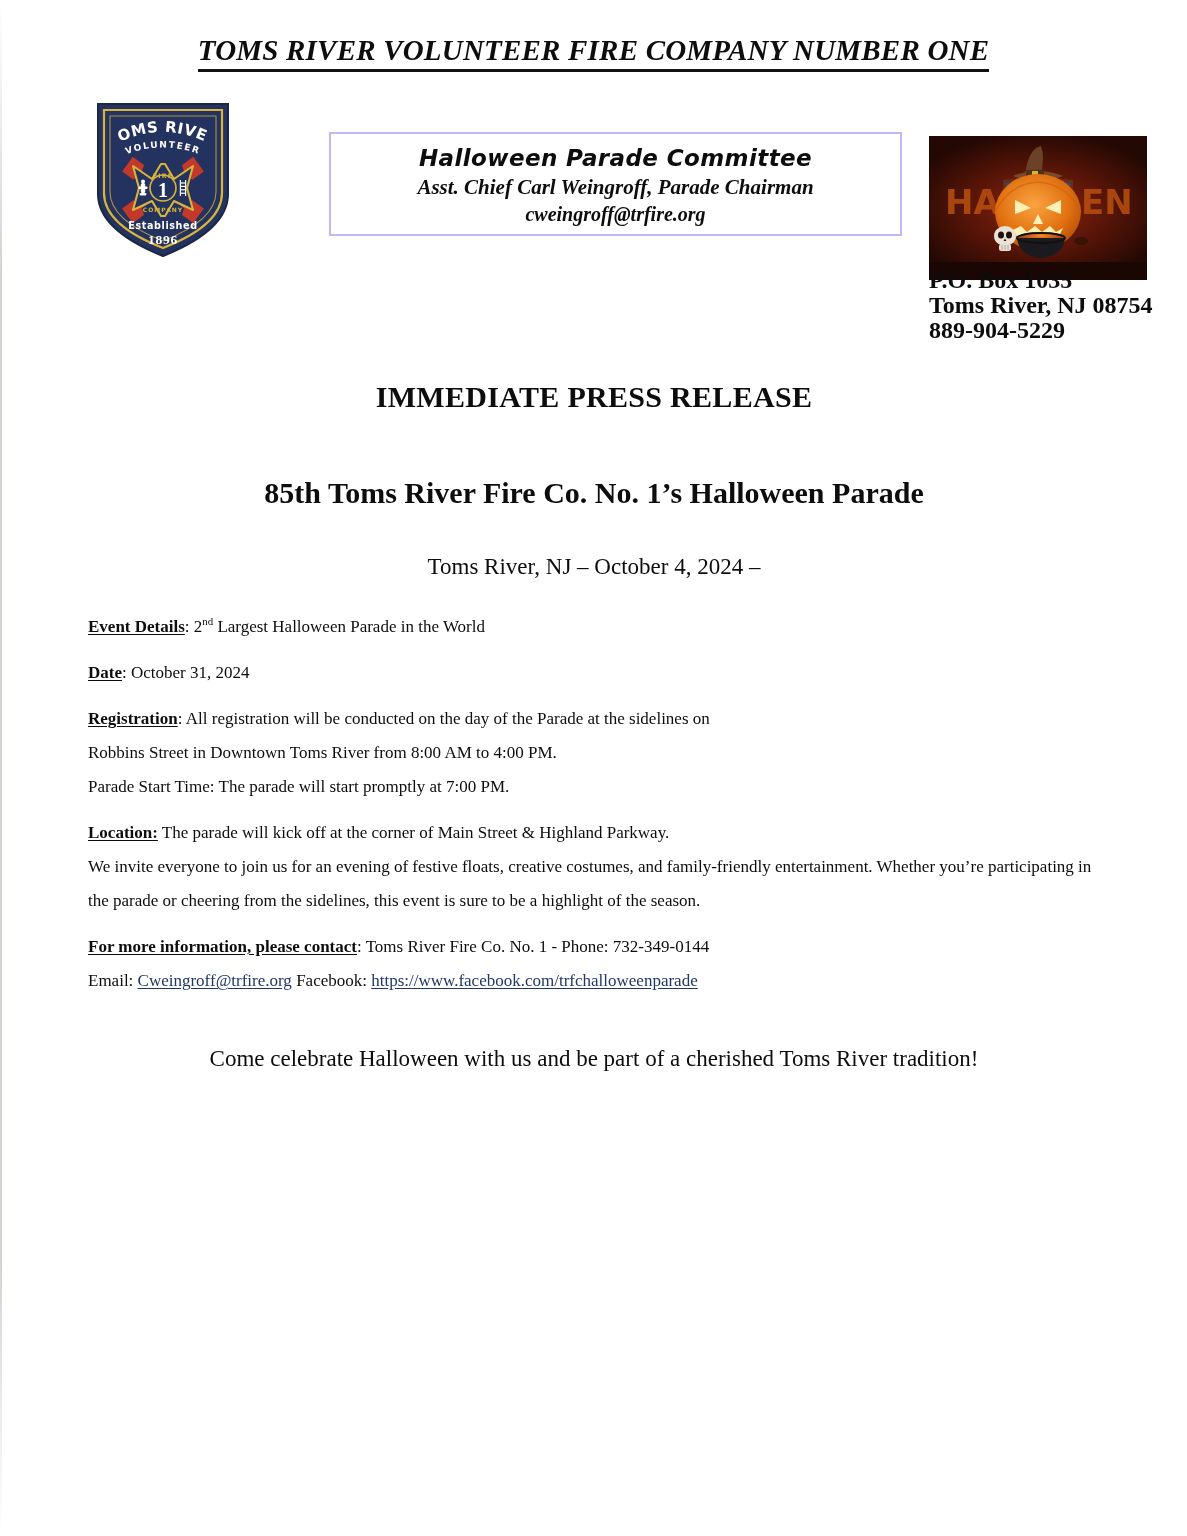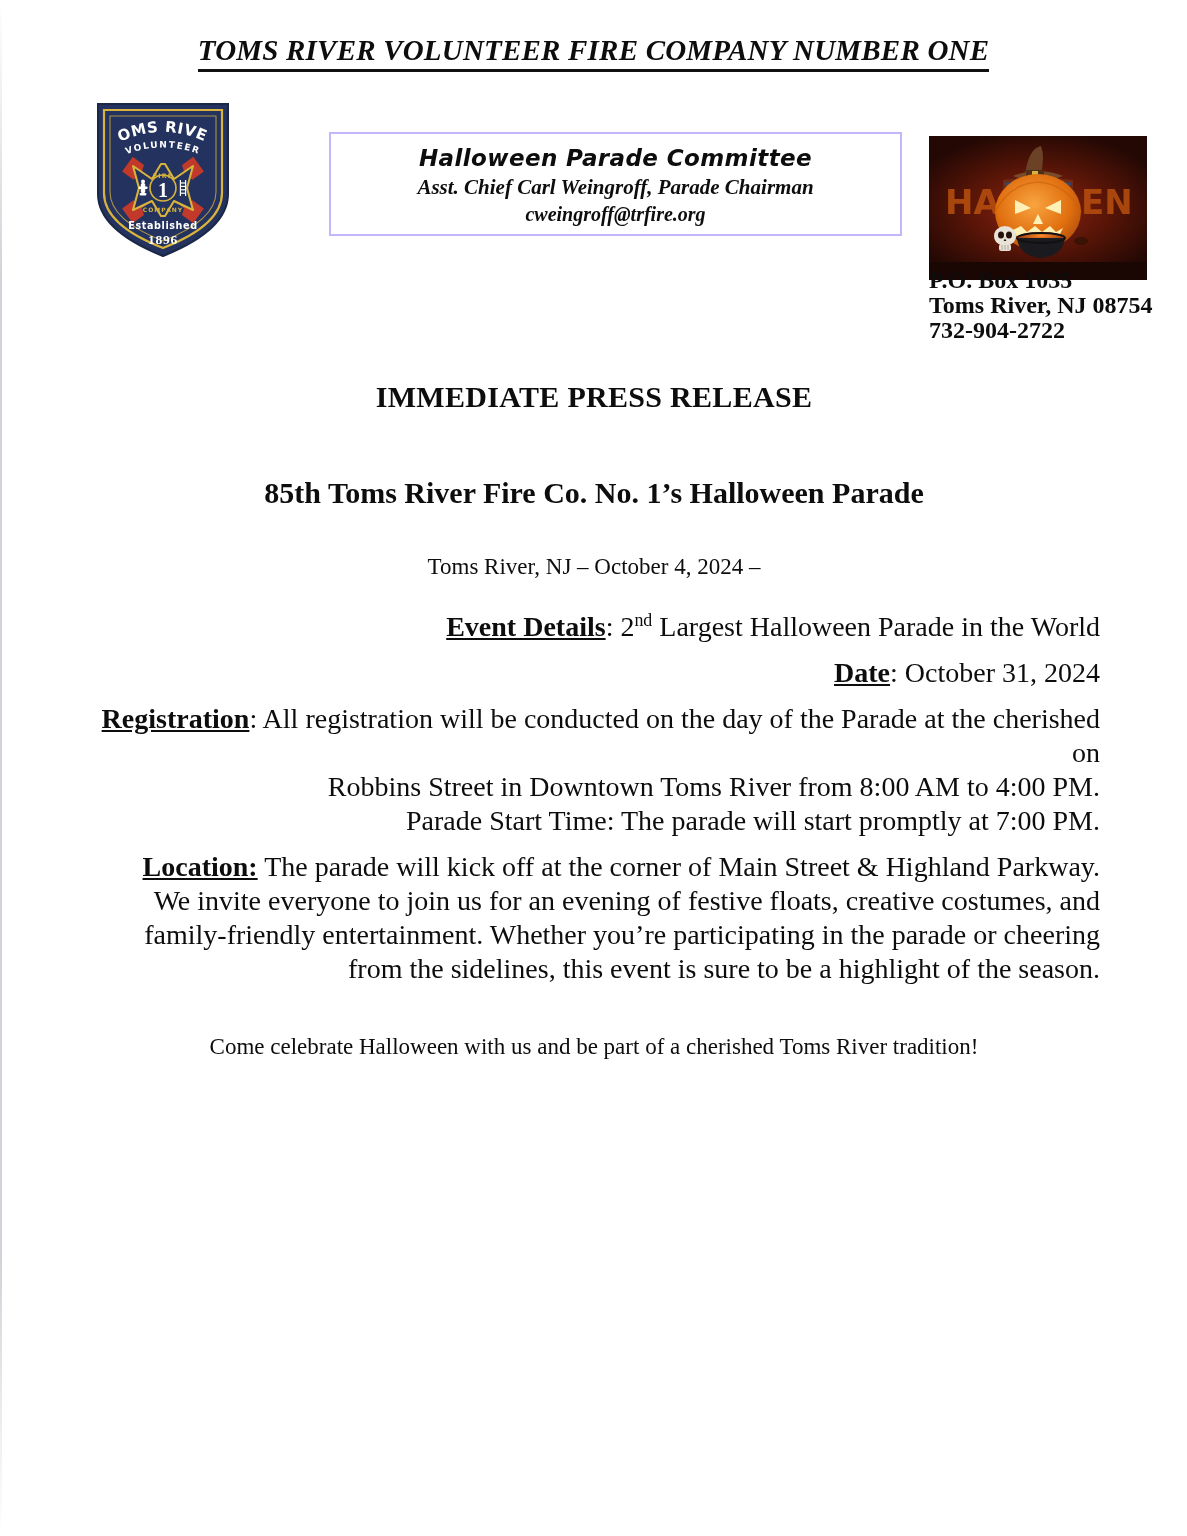--- a/index.html
+++ b/index.html
@@ -140,24 +140,24 @@
   }
 
   .lead {
     text-align: center;
     font-size: 23px;
     line-height: 35px;
     margin: 40px 0 0 0;
   }
 
   p.blk {
-    font-size: 28px;
+    font-size: 17px;
     line-height: 34px;
     margin: 12px 0 0 0;
-    text-align: right;
+    text-align: left;
   }
   p.blk.tight { margin-top: 30px; }
 
   .lbl {
     font-weight: bold;
     text-decoration: underline;
     text-underline-offset: 2px;
   }
   sup { font-size: 0.64em; vertical-align: super; line-height: 0; }
 
@@ -323,47 +323,51 @@
         <path d="M-24 -2 Q-22 16 0 18 Q22 16 24 -2 Z" fill="#1b1b1f"></path>
         <ellipse cx="0" cy="-2" rx="24" ry="5" fill="none" stroke="#111" stroke-width="2"></ellipse>
       </g>
       <ellipse cx="152" cy="105" rx="7" ry="4" fill="#3a1206"></ellipse>
     </svg>
   </div>
 
   <div class="addr">
     <div>P.O. Box 1035</div>
     <div>Toms River, NJ  08754</div>
-    <div>732-904-2722</div>
+    <div>889-904-5229</div>
   </div>
 
   <div class="doc-body">
 
     <h1 class="press-head">IMMEDIATE PRESS RELEASE</h1>
 
     <h2 class="parade-head">85th Toms River Fire Co. No. 1’s  Halloween Parade</h2>
 
     <p class="dateline">Toms River, NJ – October 4, 2024 –</p>
 
 
     <p class="blk tight">
       <span class="lbl">Event Details</span><span>:</span><span> 2</span><sup>nd</sup><span> Largest Halloween Parade in the World</span>
     </p>
 
     <p class="blk">
       <span class="lbl">Date</span><span>: October 31, 2024</span>
     </p>
 
     <p class="blk">
-      <span class="lbl">Registration</span><span>: All registration will be conducted on the day of the Parade at the cherished on</span><br>
+      <span class="lbl">Registration</span><span>: All registration will be conducted on the day of the Parade at the sidelines on</span><br>
       <span>Robbins Street in Downtown Toms River from 8:00 AM to 4:00 PM.</span><br>
       <span>Parade Start Time: The parade will start promptly at 7:00 PM.</span>
     </p>
 
     <p class="blk">
       <span class="lbl">Location:</span><span> The parade will kick off at the corner of Main Street &amp; Highland Parkway.</span><br>
       <span>We invite everyone to join us for an evening of festive floats, creative costumes, and family-friendly entertainment. Whether you’re participating in the parade or cheering from the sidelines, this event is sure to be a highlight of the season.</span>
     </p>
 
+    <p class="blk">
+      <span class="lbl">For more information, please contact</span><span>: Toms River Fire Co. No. 1  - Phone: 732-349-0144</span><br>
+      <span>Email: </span><a class="link" href="#">Cweingroff@trfire.org</a><span>  Facebook: </span><a class="link" href="#">https://www.facebook.com/trfchalloweenparade</a>
+    </p>
 
     <p class="closing">Come celebrate Halloween with us and be part of a cherished Toms River tradition!</p>
   </div>
 </div>
 
 </body></html>

